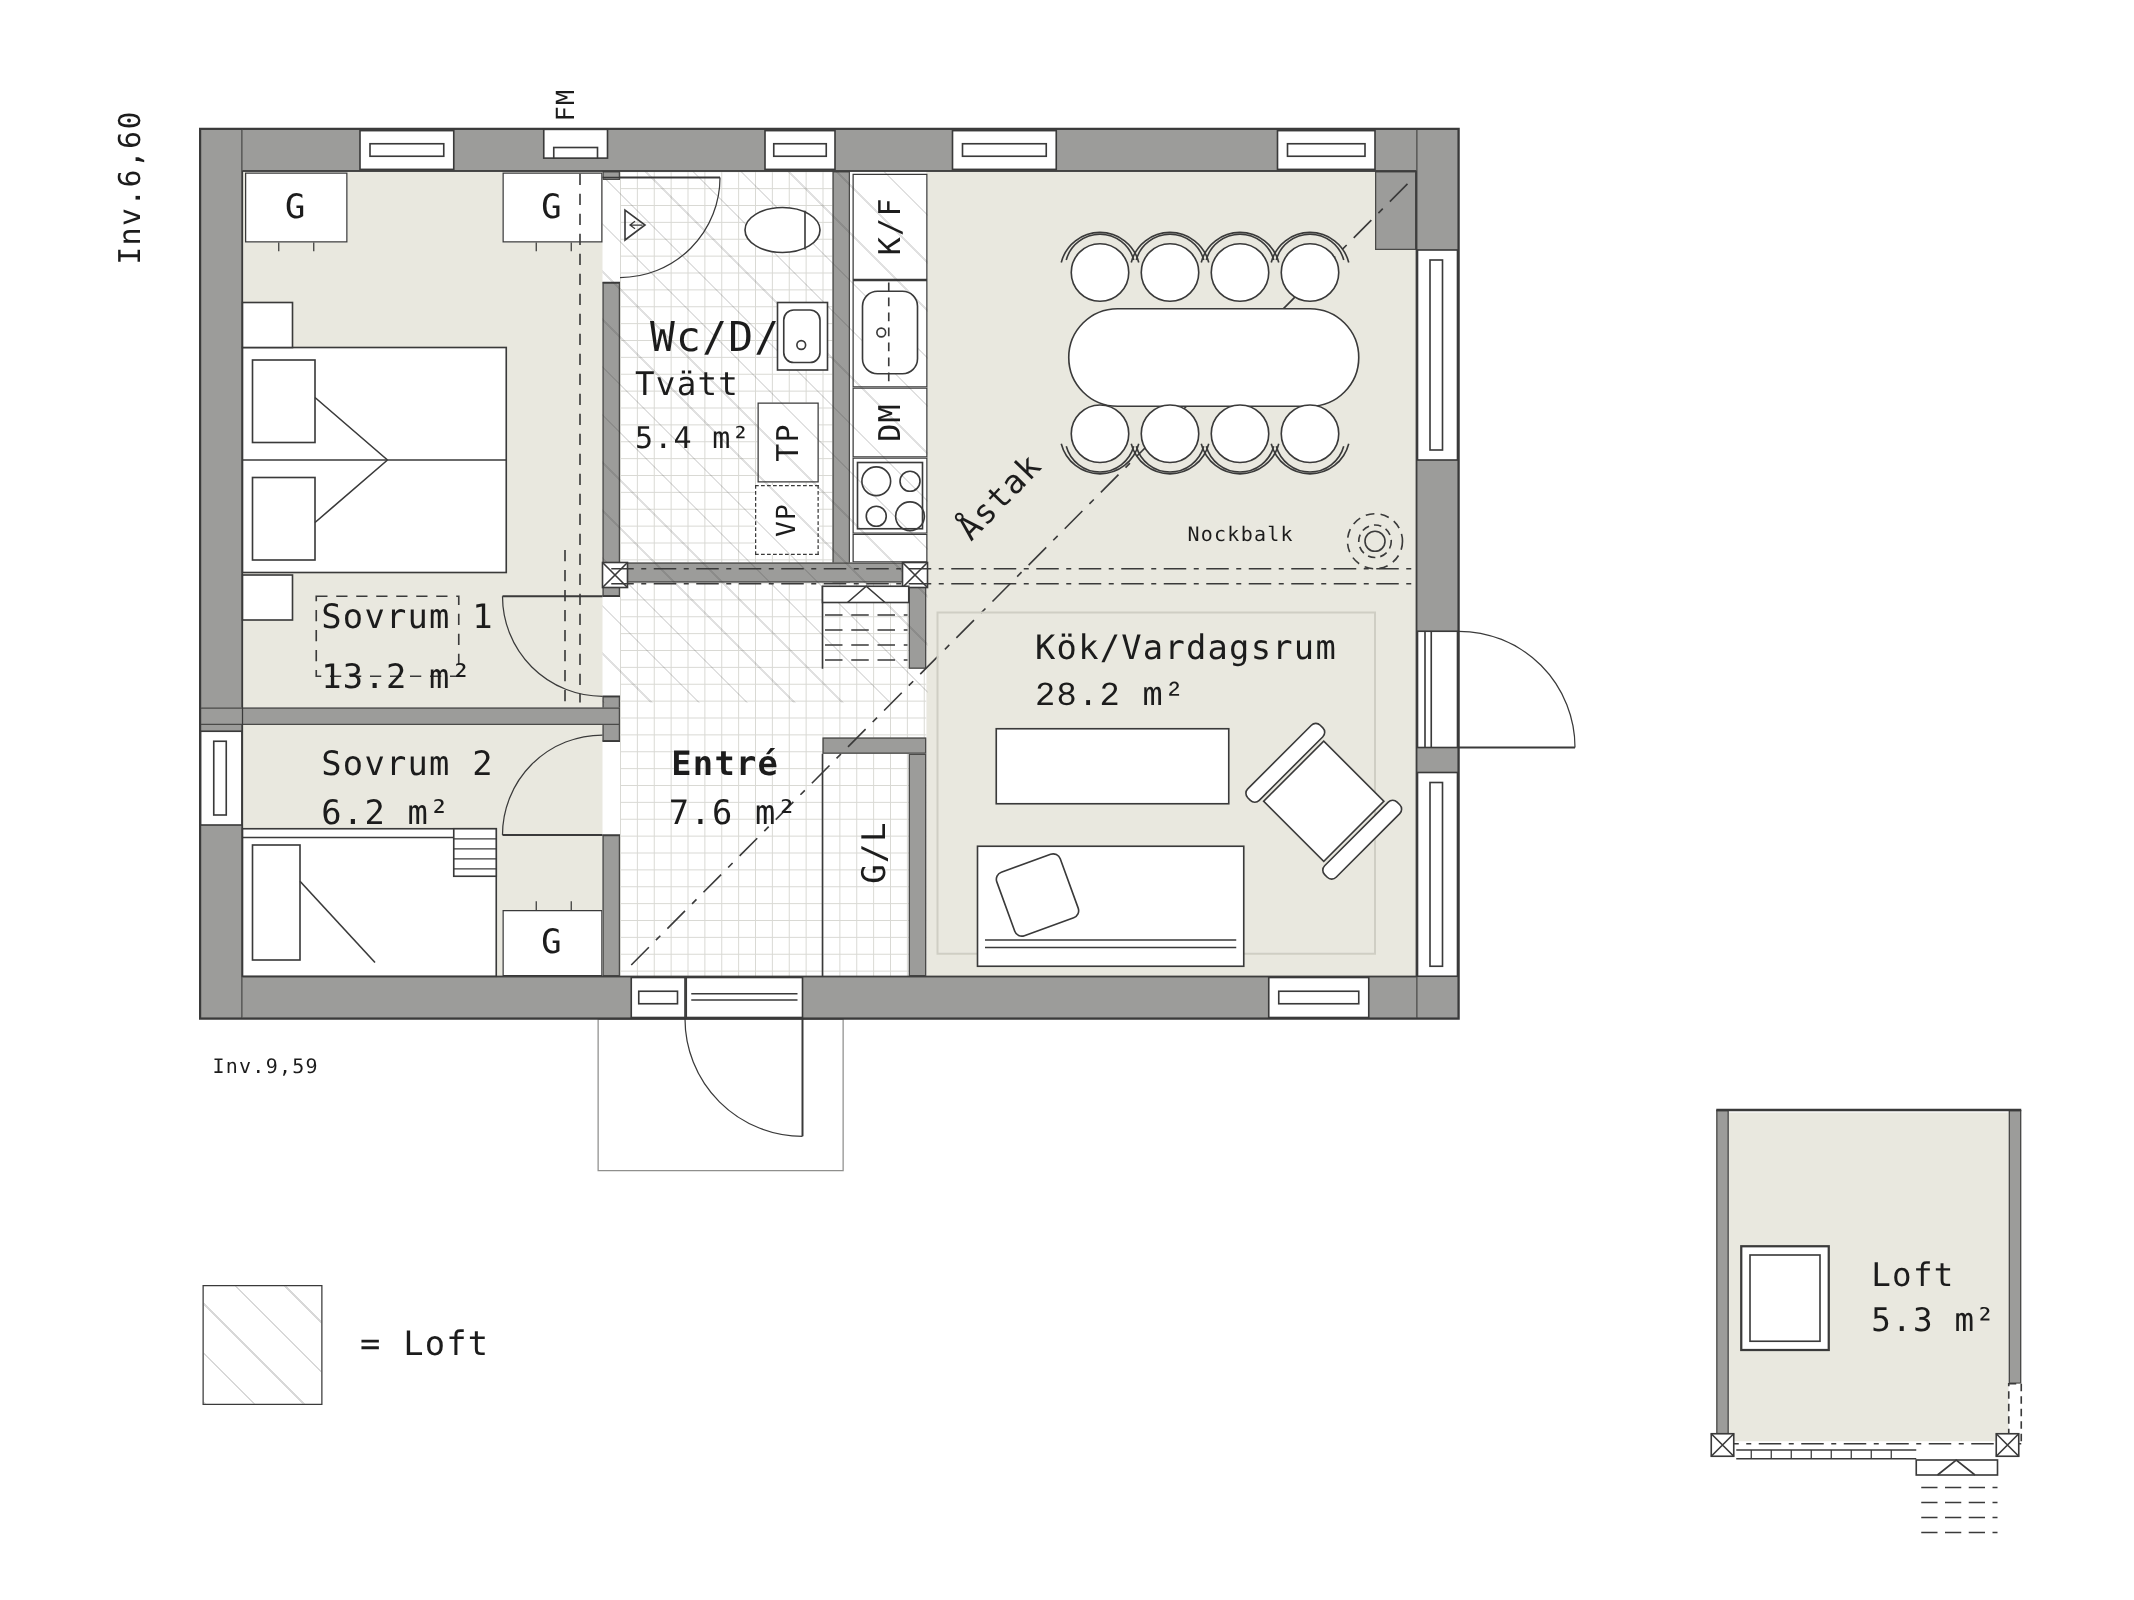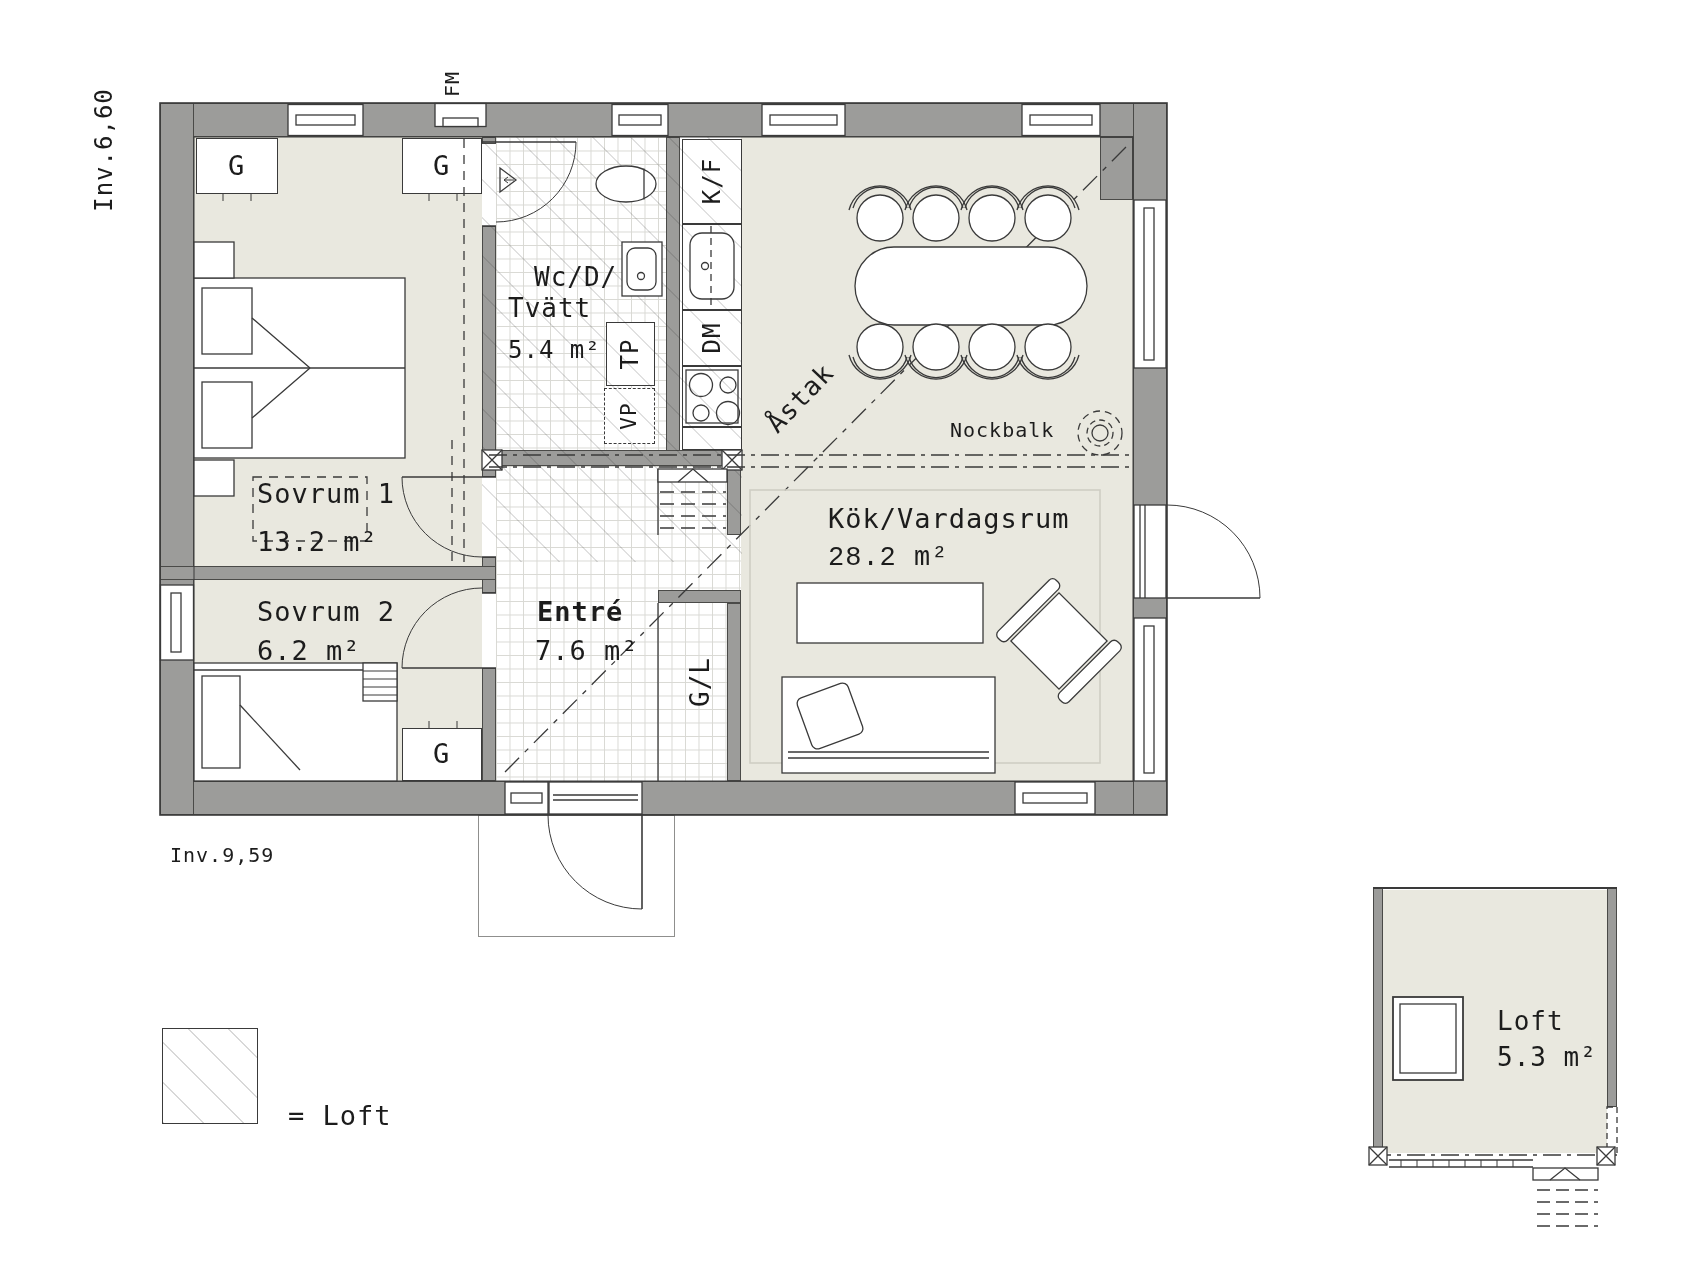--- a/index.html
+++ b/index.html
@@ -15,21 +15,21 @@
   .wall{position:absolute;background:#9c9c9a;border:1px solid #4a4a48;box-sizing:border-box;z-index:2;}
   .box{position:absolute;background:#fff;border:1.4px solid #3a3a3a;box-sizing:border-box;z-index:2;}
   .box.dashed{border-style:dashed;}
   .hatch{position:absolute;z-index:3;pointer-events:none;
      background-image:repeating-linear-gradient(45deg,rgba(40,40,40,0.14) 0 1.4px,transparent 1.4px 27px);}
   .legendhatch{background-image:repeating-linear-gradient(45deg,rgba(40,40,40,0.18) 0 1.3px,transparent 1.3px 28px);}
   .porch{position:absolute;background:#fff;border:1.6px solid #8f8f8d;box-sizing:border-box;z-index:0;}
   svg.overlay{position:absolute;left:0;top:0;z-index:4;pointer-events:none;}
   
   .lbl{position:absolute;z-index:5;font-size:27px;letter-spacing:1px;white-space:nowrap;}
-  .lbl.sm{font-size:20px;}
+  .lbl.sm{font-size:16px;}
   .vlabel{position:absolute;z-index:5;font-size:24px;letter-spacing:1px;white-space:nowrap;
           transform:translate(-50%,-50%) rotate(-90deg);}
   .dlabel{position:absolute;z-index:5;font-size:26px;letter-spacing:1px;white-space:nowrap;
           transform:translate(-50%,-50%) rotate(-46deg);}
 </style>
 </head>
 <body>
 
 <div class="canvas">
 
@@ -313,21 +313,21 @@
     </g>
   </svg>
 
   <div class="vlabel" style="left:104px;top:150px;">Inv.6,60</div>
   <div class="vlabel" style="left:452px;top:84px;font-size:20px;">FM</div>
 
   <div class="lbl" style="left:228px;top:150px;">G</div>
   <div class="lbl" style="left:433px;top:150px;">G</div>
   <div class="lbl" style="left:433px;top:738px;">G</div>
 
-  <div class="lbl" style="left:534px;top:250px;font-size:26px;margin-top:12px;">Wc/D/</div>
+  <div class="lbl" style="left:520px;top:250px;font-size:33px;">Wc/D/</div>
   <div class="lbl" style="left:508px;top:293px;font-size:26px;">Tvätt</div>
   <div class="lbl" style="left:508px;top:336px;font-size:24px;">5.4 m²</div>
 
   <div class="vlabel" style="left:630px;top:354px;">TP</div>
   <div class="vlabel" style="left:629px;top:416px;font-size:21px;">VP</div>
   <div class="vlabel" style="left:712px;top:181px;">K/F</div>
   <div class="vlabel" style="left:712px;top:338px;">DM</div>
 
   <div class="dlabel" style="left:800px;top:398px;">Åstak</div>
   <div class="lbl sm" style="left:950px;top:418px;">Nockbalk</div>
@@ -339,18 +339,18 @@
 
   <div class="lbl" style="left:537px;top:596px;font-weight:bold;">Entré</div>
   <div class="lbl" style="left:535px;top:635px;">7.6 m²</div>
 
   <div class="vlabel" style="left:700px;top:682px;font-size:26px;">G/L</div>
 
   <div class="lbl" style="left:828px;top:503px;">Kök/Vardagsrum</div>
   <div class="lbl" style="left:828px;top:543px;font-family:Liberation Mono, monospace;">28.2 m²</div>
 
   <div class="lbl sm" style="left:170px;top:843px;">Inv.9,59</div>
-  <div class="lbl" style="left:288px;top:1060px;margin-top:40px;">= Loft</div>
+  <div class="lbl" style="left:288px;top:1060px;">= Loft</div>
 
   <div class="lbl" style="left:1497px;top:1006px;font-size:26px;">Loft</div>
   <div class="lbl" style="left:1497px;top:1042px;font-size:26px;">5.3 m²</div>
 
 </div>
 
 </body></html>

